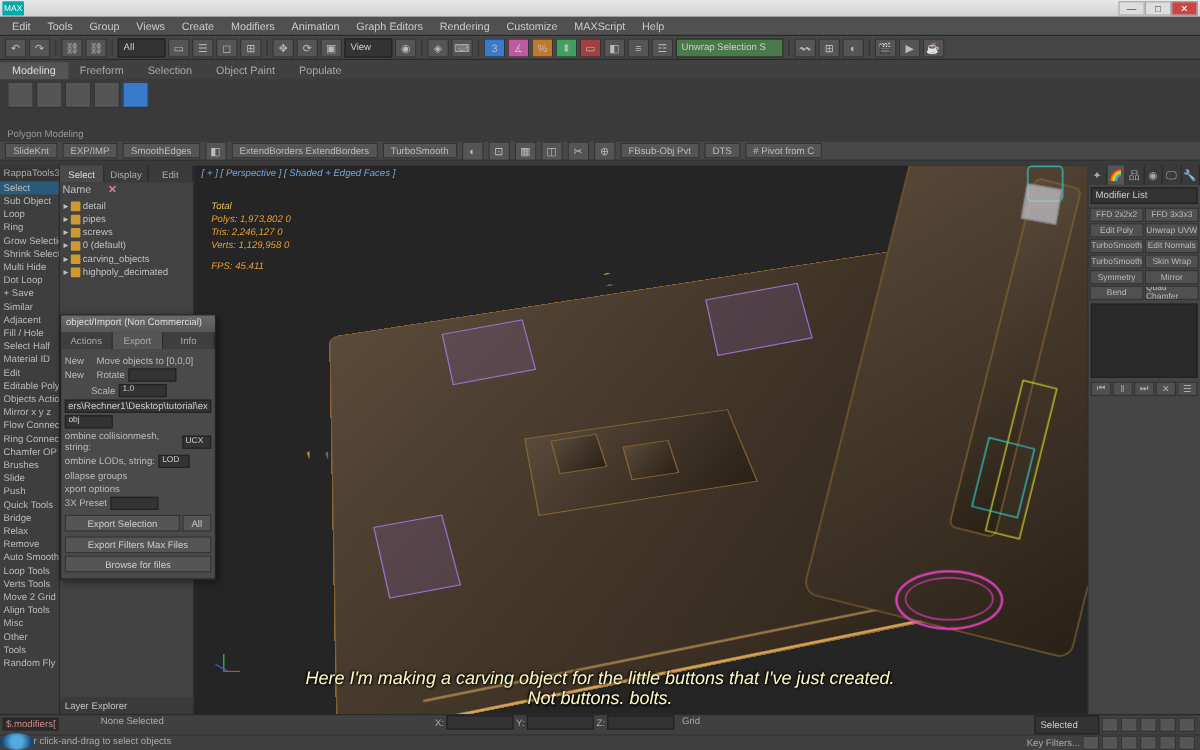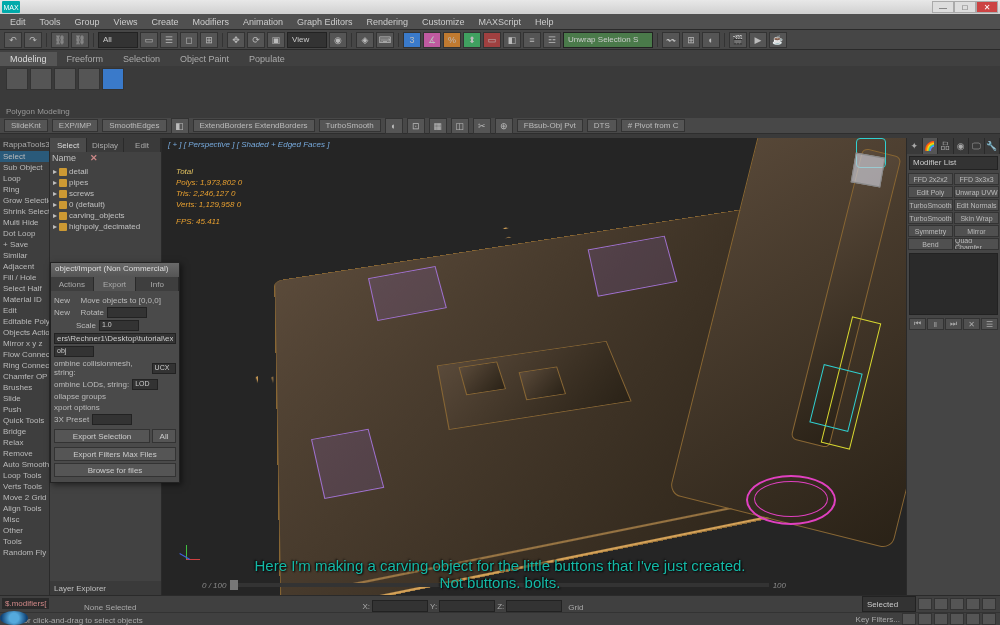--- a/index.html
+++ b/index.html
@@ -105,32 +105,32 @@
 .cp-tab.active { background:#555;}
 .cp-drop { margin:2px; height:14px; background:#333; border:1px solid #222; color:#ccc; font-size:8px; padding:1px 3px;}
 .cp-grid { display:grid; grid-template-columns:1fr 1fr; gap:1px; padding:1px;}
 .cp-mod-btn { height:12px; background:#505050; border:1px solid #333; font-size:7px; color:#bbb; display:flex; align-items:center; justify-content:center; overflow:hidden;}
 .cp-preview { margin:2px; height:62px; background:#2a2a2a; border:1px solid #222;}
 .cp-ctrl-row { display:flex; gap:1px; padding:1px 2px;}
 .cp-ctrl { flex:1; height:12px; background:#505050; border:1px solid #333; font-size:8px; display:flex; align-items:center; justify-content:center; color:#aaa;}
 
 
 .status { position:absolute; left:0; right:0; bottom:0; height:30px; background:#404040; border-top:1px solid #2a2a2a; display:flex; flex-direction:column;}
-.status-row { flex:1; display:flex; align-items:flex-end; padding:0 4px; gap:6px; font-size:8px; color:#aaa;}
+.status-row { flex:1; display:flex; align-items:flex-start; padding:0 4px; gap:6px; font-size:8px; color:#aaa;}
 .status-row2 { border-top:1px solid #333;}
 .coord-box { display:flex; align-items:center; gap:2px;}
 .coord-inp { width:56px; height:12px; background:#333; border:1px solid #222; color:#ccc; font-size:8px; padding:0 2px;}
 .status-right { margin-left:auto; display:flex; gap:2px; align-items:center;}
 .stat-btn { width:14px; height:12px; background:#555; border:1px solid #333;}
 .maxscript { position:absolute; left:2px; bottom:16px; font-size:8px; background:#2a2a2a; padding:1px 3px; color:#d08888;}
 
 
 .subtitle { position:absolute; left:50%; transform:translateX(-50%); bottom:34px; text-align:center; z-index:20; pointer-events:none;}
 .subtitle .cn { font-size:13px; color:#fff; text-shadow:1px 1px 2px #000, -1px -1px 2px #000;}
-.subtitle .en { font-size:15px; color:#14b8a6; text-shadow:1px 1px 2px #000, -1px -1px 2px #000; font-weight:500;}
+.subtitle .en { font-size:15px; color:#fef9c3; text-shadow:1px 1px 2px #000, -1px -1px 2px #000; font-weight:500;font-style:italic;}
 </style>
 </head>
 <body>
 
 <div class="titlebar">
   <div class="titlebar-left">
     <div class="max-logo">MAX</div>
   </div>
   <div class="win-btns">
     <div class="win-btn">—</div>
@@ -364,27 +364,20 @@
 
     <div class="viewcube">
       <div class="cube-face"></div>
     </div>
 
     <div class="axis-gizmo">
       <div class="axis-x"></div>
         <div class="axis-y"></div>
         <div class="axis-z"></div>
     </div>
-    <div class="vp-slider">
-      <span>0 / 100</span>
-      <div class="vp-slider-track">
-          <div class="vp-slider-thumb"></div>
-        </div>
-      <span>100</span>
-    </div>
   </div>
 
   <div class="cmd-panel">
     <div class="cp-tabs">
       <div class="cp-tab">✦</div>
       <div class="cp-tab active">🌈</div>
       <div class="cp-tab">品</div>
       <div class="cp-tab">◉</div>
       <div class="cp-tab">🖵</div>
       <div class="cp-tab">🔧</div>

